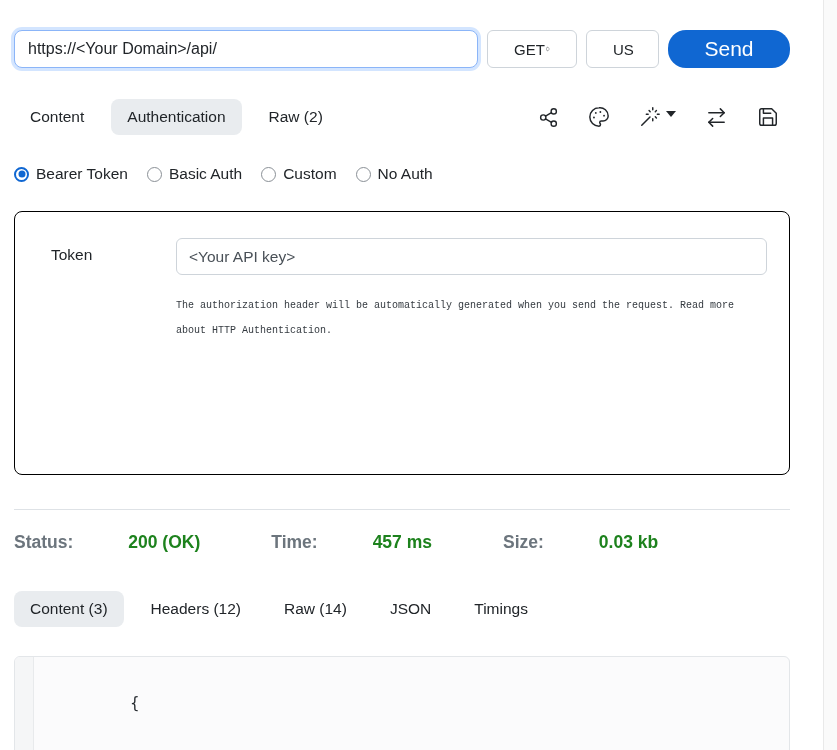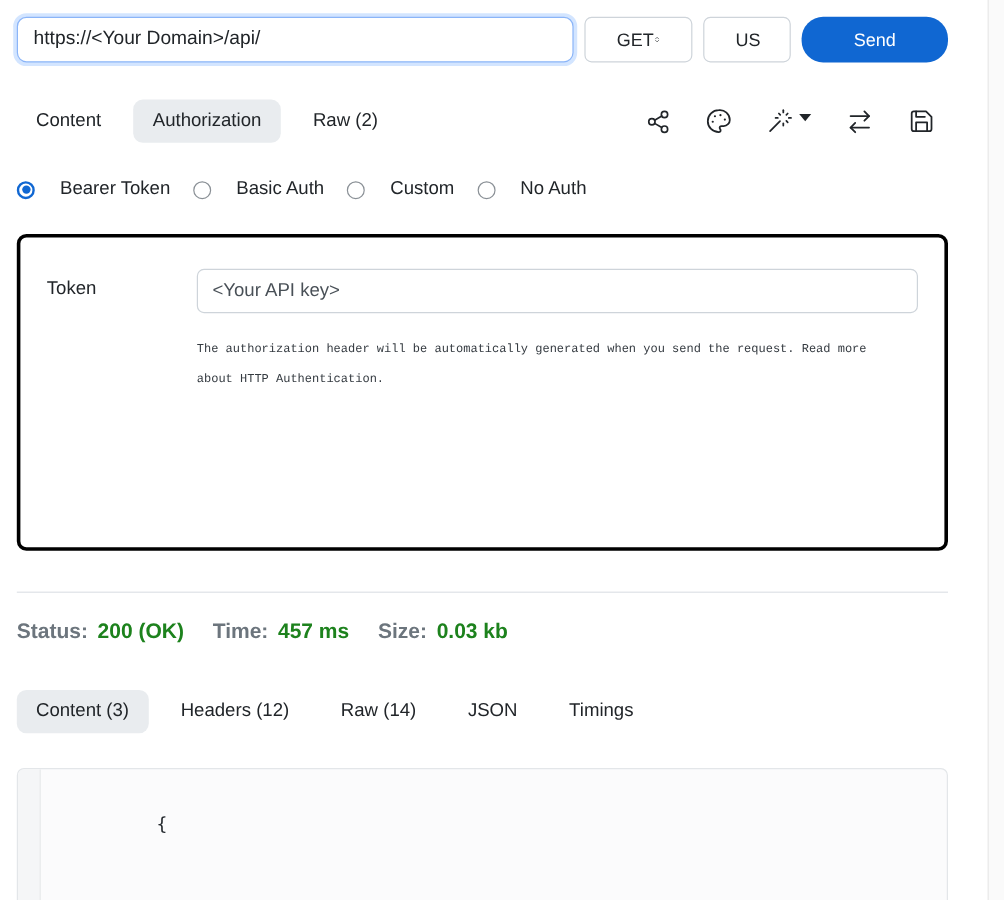--- a/index.html
+++ b/index.html
@@ -5,75 +5,75 @@
   * { margin:0; padding:0; box-sizing:border-box; }
   html,body { background:#fff; }
   body { font-family:"Liberation Sans","DejaVu Sans",sans-serif; color:#212529; }
 
   .page { position:relative; width:837px; height:750px; background:#fff; overflow:hidden; }
   .edge-strip { position:absolute; top:0; right:0; width:14px; height:750px;
                 background:#fafafa; border-left:1px solid #e9e9e9; }
   .content { position:absolute; left:14px; top:0; width:776px; }
 
   
-  .url-row { margin-top:14px; display:flex; align-items:flex-start; gap:9px; }
+  .url-row { margin-top:30px; display:flex; align-items:flex-start; gap:9px; }
   .url-input { flex:1; height:38px; border:1px solid #8bb5f8; border-radius:8px;
                box-shadow:0 0 0 3px rgba(13,110,253,.18); padding:0 13px;
                font-size:16px; color:#212529; outline:none;
                font-family:"Liberation Sans","DejaVu Sans",sans-serif; }
   .select { height:38px; border:1px solid #ced4da; border-radius:6px; background:#fff;
             display:flex; align-items:center; justify-content:space-between;
             padding:0 26px; font-size:15px; color:#212529; cursor:pointer; }
   .select.method { width:90px; }
   .select.region { width:73px; }
   .send-btn { width:122px; height:38px; border:none; border-radius:18px;
-              background:#1067d2; color:#fff; font-size:15px; cursor:pointer;
+              background:#1067d2; color:#fff; font-size:21px; cursor:pointer;
               font-family:"Liberation Sans","DejaVu Sans",sans-serif; }
 
   
   .tabs-row { display:flex; align-items:center; }
   .req-tabs-row { margin-top:31px; }
   .tabs { display:flex; align-items:center; gap:11px; }
   .tab { padding:9px 16px; font-size:15.5px; color:#212529; border-radius:8px;
          cursor:pointer; white-space:nowrap; }
   .tab.active { background:#e9ecef; }
   .toolbar { margin-left:auto; display:flex; align-items:center; gap:29px; padding-right:11px; }
   .icon-btn { border:none; background:none; padding:0; cursor:pointer; color:#212529;
               display:flex; align-items:center; gap:5px; }
   .icon-btn svg { display:block; }
   .caret-down { width:0; height:0; border-left:5px solid transparent;
                 border-right:5px solid transparent; border-top:6px solid #212529;
                 margin-top:-6px; }
 
   
   .auth-row { margin-top:30px; display:flex; align-items:center; gap:19px; }
-  .auth-option { display:flex; align-items:center; gap:21px; font-size:15.5px;
+  .auth-option { display:flex; align-items:center; gap:7px; font-size:15.5px;
                  cursor:pointer; color:#212529; }
   .radio { width:15px; height:15px; border-radius:50%; border:1px solid #8a9096;
            background:#fff; position:relative; flex:0 0 auto; }
   .radio.checked { border:2px solid #1067d2; }
   .radio.checked::after { content:""; position:absolute; left:50%; top:50%;
            transform:translate(-50%,-50%); width:7px; height:7px; border-radius:50%;
            background:#1067d2; }
 
   
-  .token-panel { margin-top:28px; height:264px; border:3px solid #000000;
-                 border-radius:8px; padding:26px 22px 0 22px; }
+  .token-panel { margin-top:28px; height:264px; border:1px solid #000000;
+                 border-radius:8px; padding:26px 22px 0 36px; }
   .token-row { display:flex; align-items:flex-start; }
   .token-label { width:125px; font-size:15.5px; padding-top:8px; }
   .token-main { flex:1; }
   .token-input { width:100%; height:37px; border:1px solid #ced4da; border-radius:6px;
                  padding:0 12px; font-size:15.5px; color:#495057; outline:none;
                  font-family:"Liberation Sans","DejaVu Sans",sans-serif; }
   .token-help { margin-top:18px; font-size:10px; line-height:25px; color:#343a40;
                 max-width:588px;font-family:Liberation Mono, monospace; }
 
   
   .divider { margin-top:34px; border:none; border-top:1px solid #dee2e6; }
-  .status-row { margin-top:22px; font-size:17.5px; display:flex; align-items:center; }
+  .status-row { margin-top:22px; font-size:17.5px; display:flex; align-items:center;gap:47px; }
   .s-label { color:#6c757d; font-weight:600; margin-right:8px; }
   .s-value { color:#1d821d; font-weight:700; margin-right:24px; }
 
   
   .resp-tabs-row { margin-top:38px; }
 
   
   .code-block { margin-top:29px; display:flex; border:1px solid #e3e6e9;
                 border-radius:6px; background:#fbfbfc; height:130px; overflow:hidden; }
   .code-gutter { width:19px; background:#f5f6f7; border-right:1px solid #e8eaec;
@@ -104,21 +104,21 @@
           <path d="m4 6 4-4 4 4"></path>
             <path d="m4 10 4 4 4-4"></path>
         </svg>
       </div>
       <button class="send-btn">Send</button>
     </div>
 
     <div class="tabs-row req-tabs-row">
       <div class="tabs">
         <div class="tab">Content</div>
-        <div class="tab active">Authorization</div>
+        <div class="tab active">Authentication</div>
         <div class="tab">Raw (2)</div>
       </div>
       <div class="toolbar">
         <button class="icon-btn">
           <svg width="21" height="21" viewBox="0 0 24 24" fill="none" stroke="currentColor" stroke-width="1.6" stroke-linecap="round" stroke-linejoin="round">
             <circle cx="18" cy="5" r="3"></circle>
               <circle cx="6" cy="12" r="3"></circle>
               <circle cx="18" cy="19" r="3"></circle>
             <path d="m8.59 13.51 6.83 3.98"></path>
               <path d="m15.41 6.51-6.82 3.98"></path>

